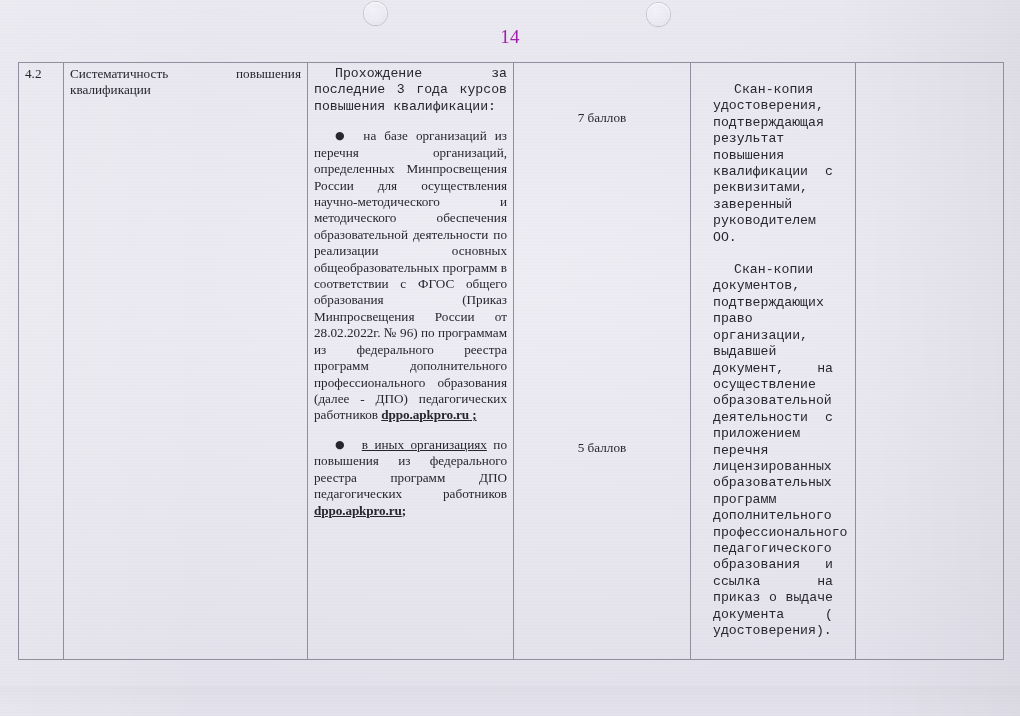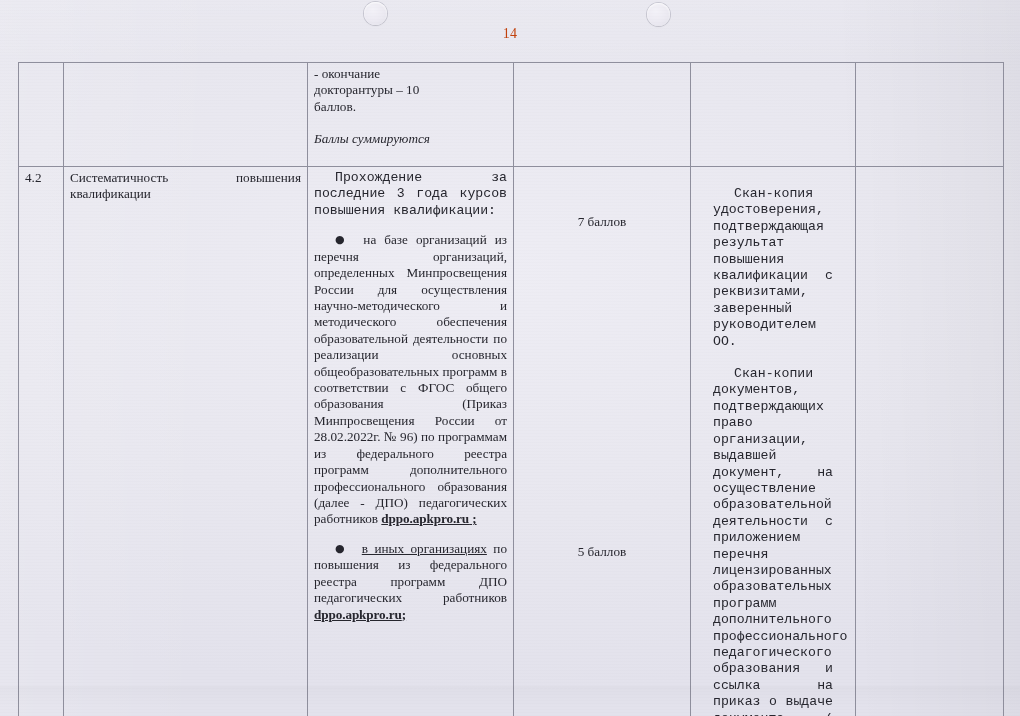--- a/index.html
+++ b/index.html
@@ -61,23 +61,23 @@
   .hole.h1 { left: 364px; top: 2px; }
   .hole.h2 { left: 647px; top: 3px; }
 
   
   .page-number {
     position: absolute;
     left: 0;
     top: 26px;
     width: 1020px;
     text-align: center;
-    font-size: 14px;
+    font-size: 19px;
     letter-spacing: 0.3px;
-    color: #c2410c;
+    color: #a21caf;
   }
 
   
   .doc-table {
     position: absolute;
     left: 18px;
     top: 62px;
     width: 985px;
     border-collapse: collapse;
     table-layout: fixed;
@@ -174,34 +174,20 @@
   <colgroup>
     <col class="c-num">
       <col class="c-name">
       <col class="c-desc">
     <col class="c-score">
       <col class="c-docs">
       <col class="c-last">
   </colgroup>
   <tbody>
 
-    <tr class="row-top">
-      <td></td>
-      <td></td>
-      <td>
-        <p class="blk">- окончание</p>
-        <p class="blk">докторантуры – 10</p>
-        <p class="blk">баллов.</p>
-        <div class="spacer-line"></div>
-        <p class="blk ital">Баллы суммируются</p>
-      </td>
-      <td></td>
-      <td></td>
-      <td></td>
-    </tr>
 
     <tr>
       <td>4.2</td>
 
       <td class="just">Систематичность повышения квалификации</td>
 
       <td class="just">
         <p class="blk indent">Прохождение за последние 3 года курсов повышения квалификации:</p>
 
         <p class="bullet-para">

